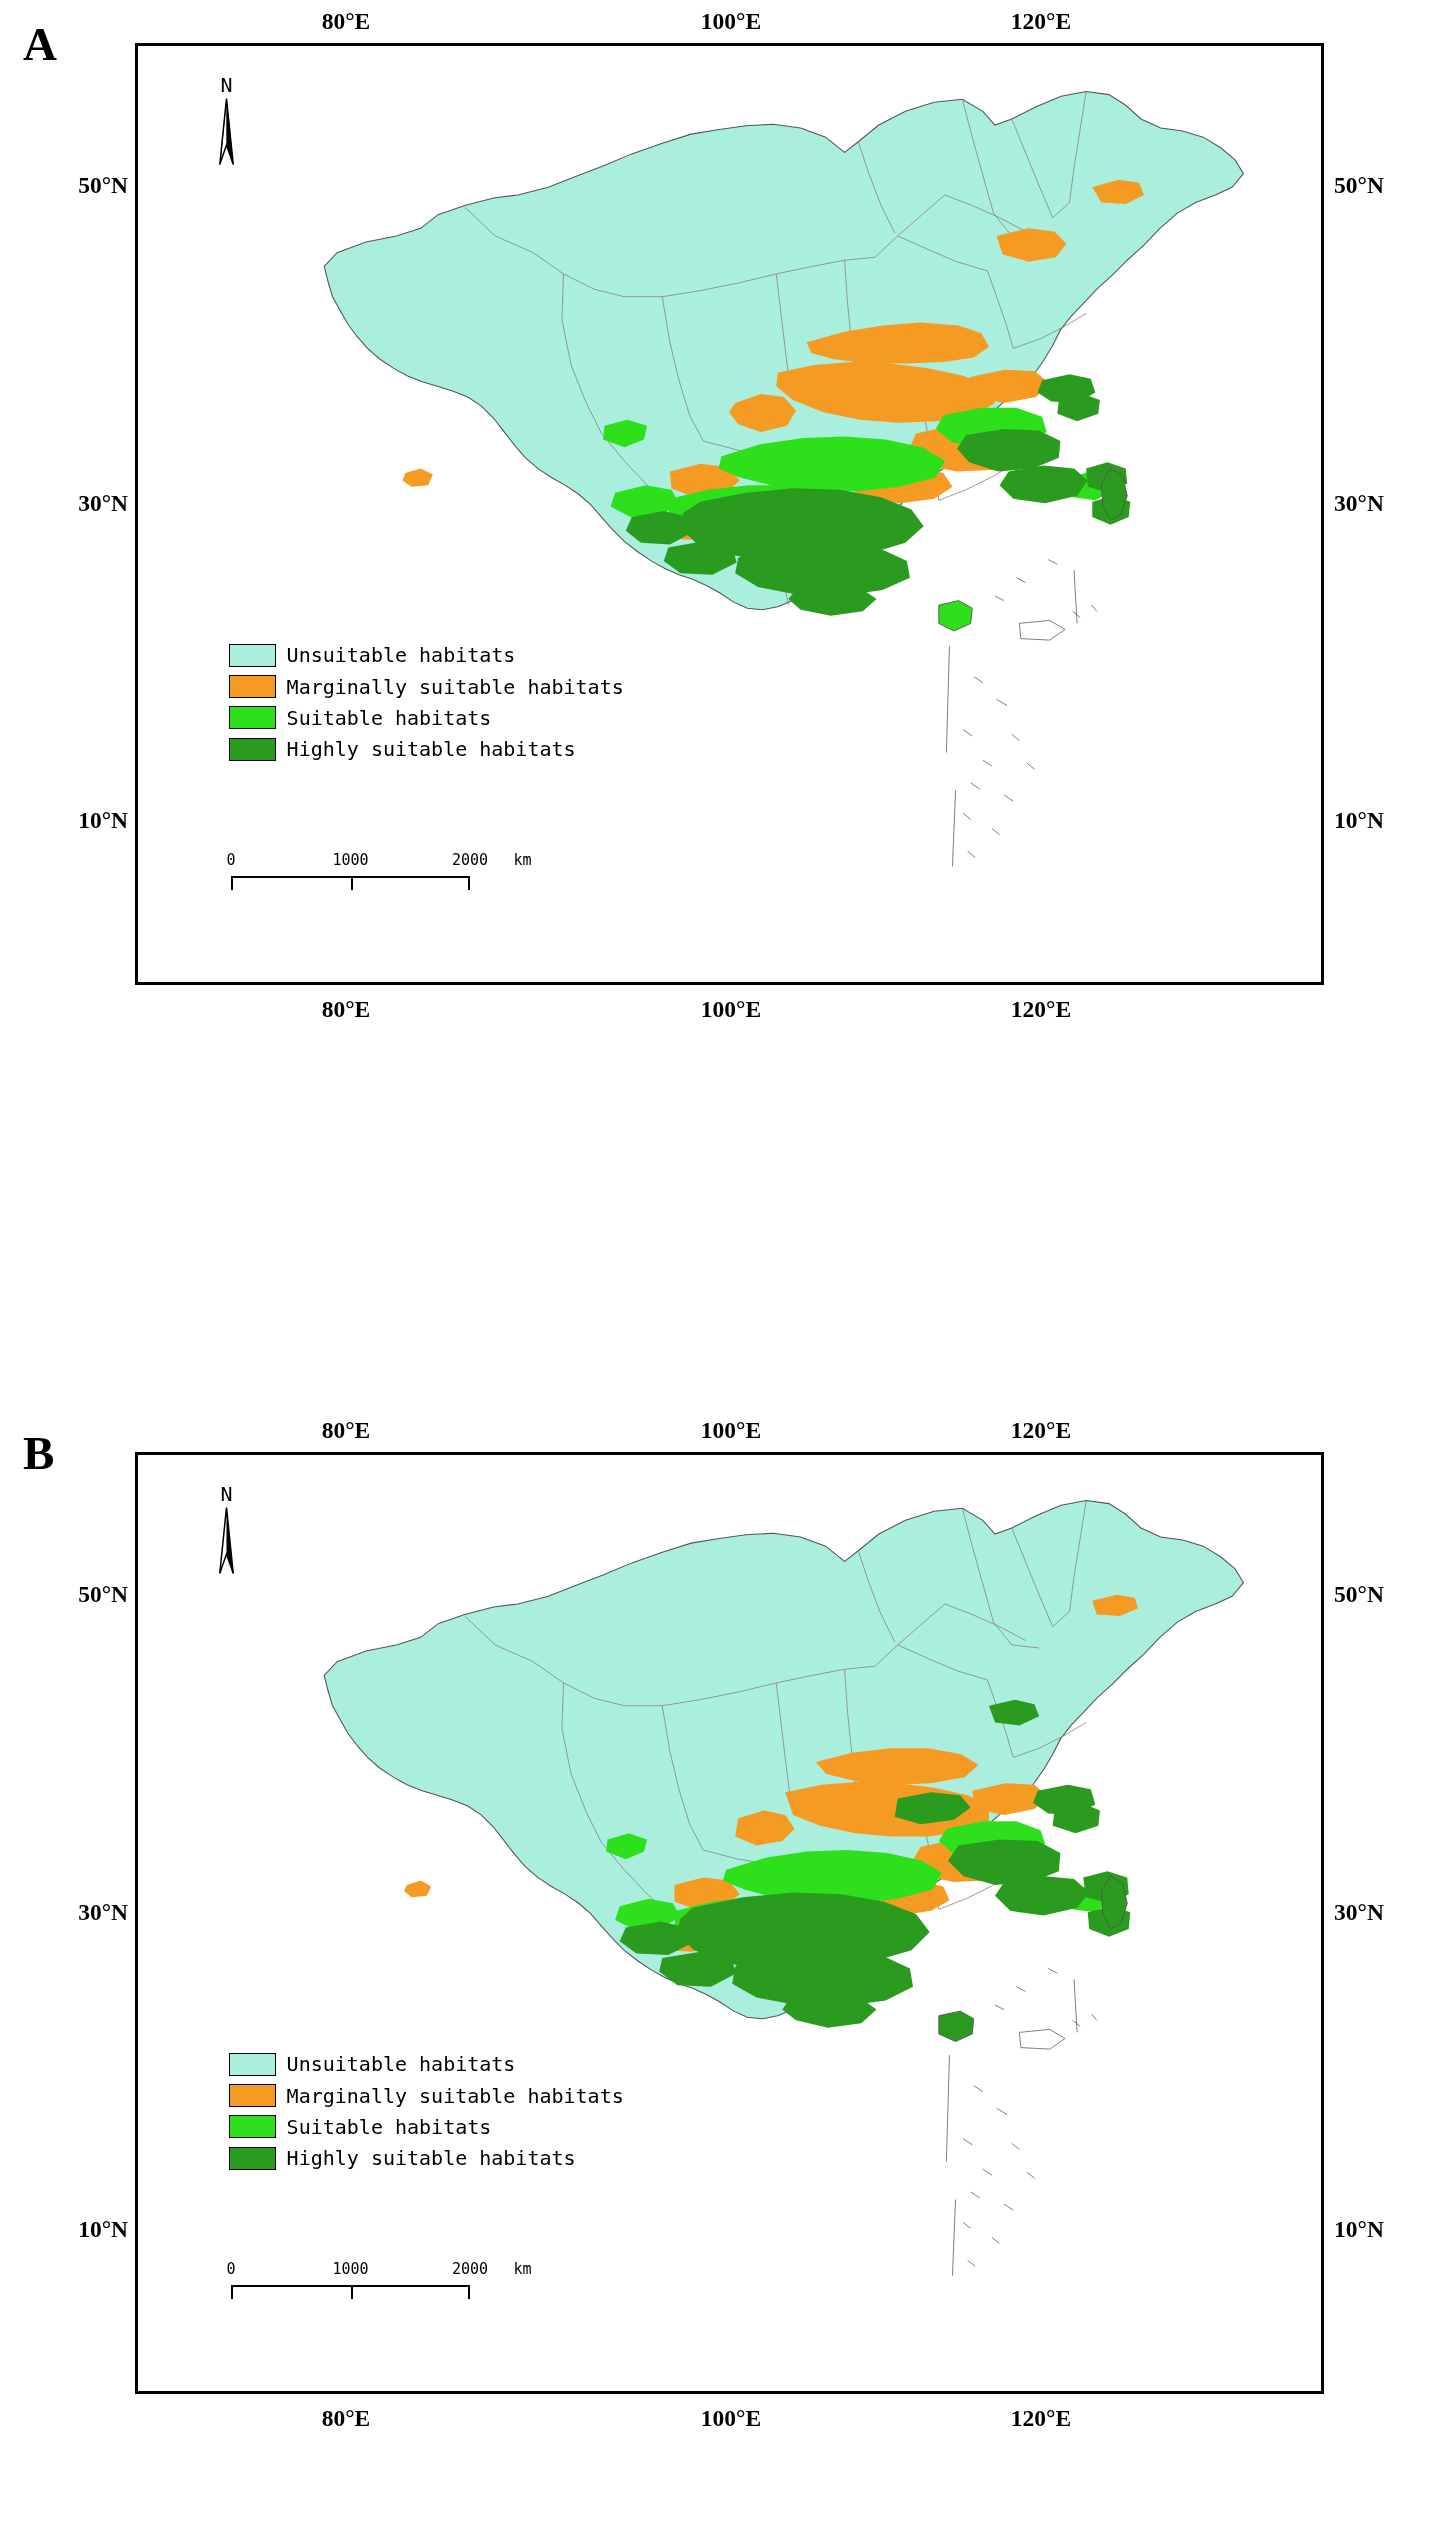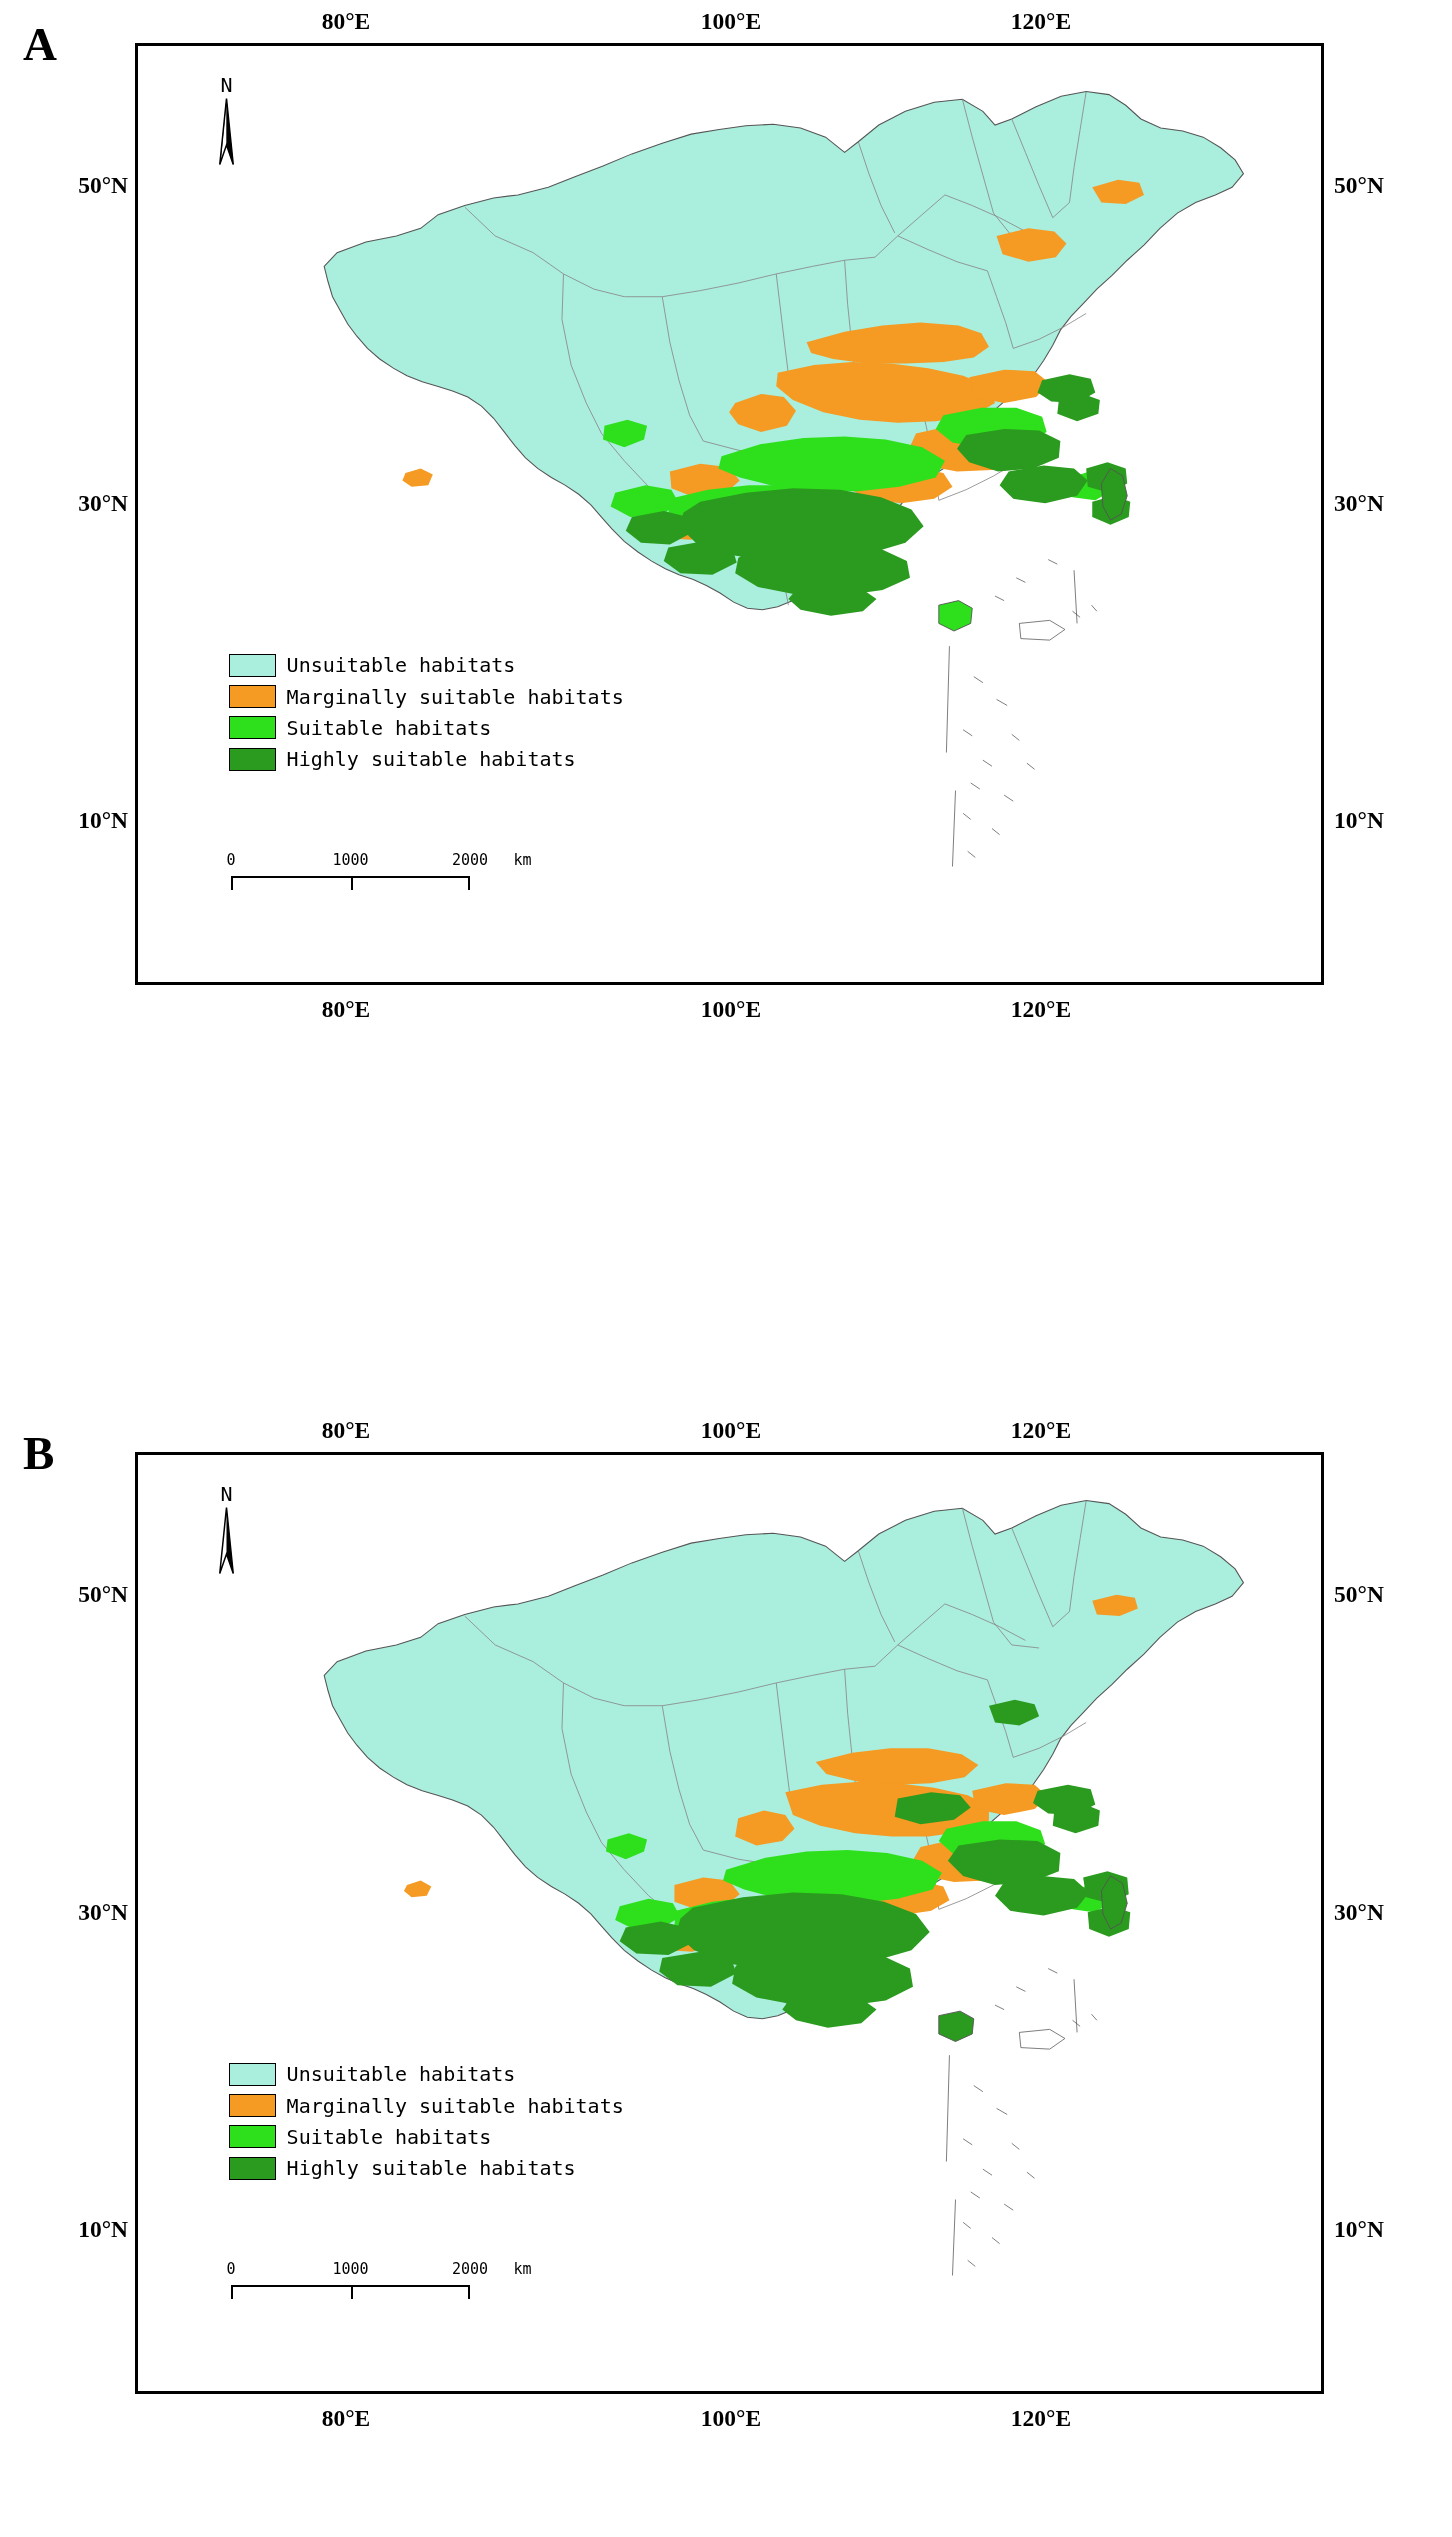--- a/index.html
+++ b/index.html
@@ -62,21 +62,21 @@
     position: absolute;
     background: #000;
   }
   .tick-v { width: 2.3px; height: 10.6px; }
   .tick-h { width: 10.6px; height: 2.3px; }
 
   
   .legend {
     position: absolute;
     left: 91px;
-    bottom: 206px;
+    bottom: 216px;
   }
   .legend-row {
     display: flex;
     align-items: center;
     height: 29px;
     margin-bottom: 2.3px;
   }
   .legend-swatch {
     width: 47px;
     height: 23px;

